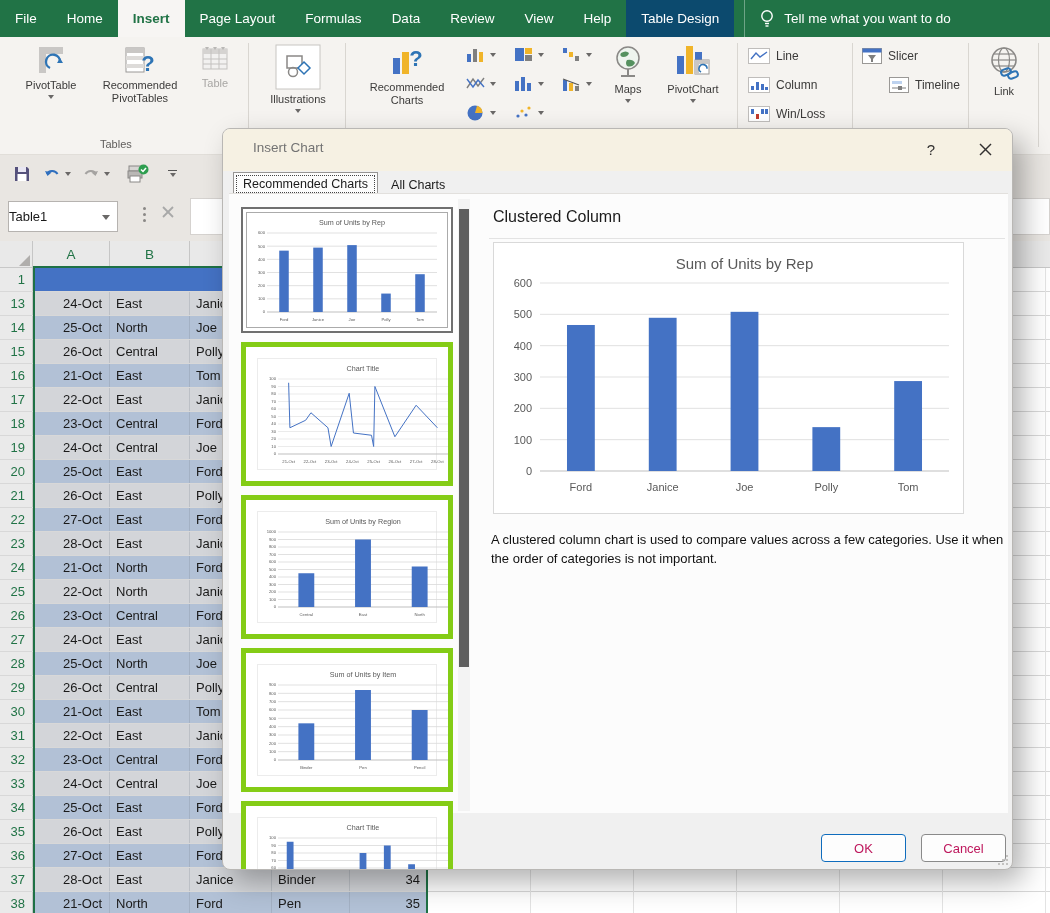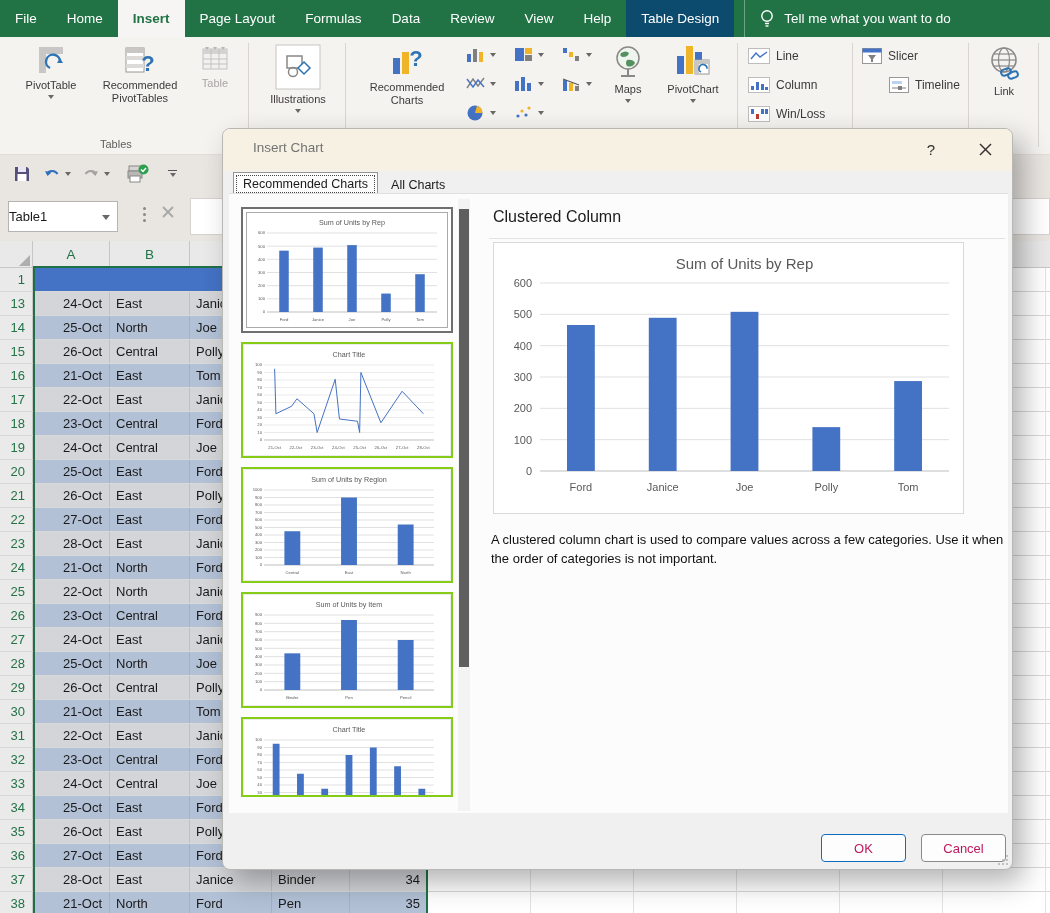--- a/index.html
+++ b/index.html
@@ -74,21 +74,21 @@
           border-radius:8px;box-shadow:10px 12px 28px rgba(0,0,0,.30);z-index:10;overflow:hidden;}
   .dlg-title{position:absolute;left:0;top:0;width:100%;height:42px;background:#f6f1e3;}
   .dlg-title-text{position:absolute;left:18px;top:11px;font-size:13.5px;color:#737373;margin-left:12px;}
   .dlg-help{position:absolute;left:696px;top:9px;width:24px;height:24px;font-size:15px;color:#323130;text-align:center;line-height:24px;}
   .dlg-close{position:absolute;left:750px;top:13px;width:24px;height:18px;display:flex;justify-content:center;}
   .dlg-tabs{position:absolute;left:10px;top:43px;display:flex;align-items:flex-end;gap:4px;}
   .dtab{font-size:12.5px;padding:4px 9px;color:#1a1a1a;white-space:nowrap;}
   .dtab.active{background:#fcfcfc;border:1px solid #979593;outline:1px dotted #444;outline-offset:-4px;}
   .dlg-content{position:absolute;left:6px;top:64px;width:779px;height:620px;background:#fcfcfc;border-top:1px solid #e2e0dd;}
   .thumb-list{position:absolute;left:12px;top:13px;width:212px;}
-  .thumb{width:212px;background:#fff;border:2px solid #84cc16;padding:0;margin-bottom:9px;cursor:pointer;}
+  .thumb{width:212px;background:#fff;border:5px solid #84cc16;padding:11px;margin-bottom:9px;cursor:pointer;}
   .thumb.sel{border:2px solid #6f6f6f;padding:3px;}
   .thumb-inner{border:1px solid #ececec;}
   .thumb.sel .thumb-inner{border:1px solid #ababab;}
   .thumb.clip{height:80px;overflow:hidden;margin-bottom:0;}
   .dlg-scroll{position:absolute;left:229px;top:5px;width:12px;height:612px;background:#f3f3f3;}
   .dlg-thumbbar{position:absolute;left:1px;top:10px;width:10px;height:458px;background:#5f5f5f;}
   .preview-title{position:absolute;left:264px;top:14px;font-size:16px;color:#1a1a1a;}
   .preview-rule{position:absolute;left:260px;top:44px;width:516px;height:1px;background:#e3e3e3;}
   .preview-chart{position:absolute;left:264px;top:48px;width:471px;height:272px;background:#fff;border:1px solid #d9d9d9;}
   .preview-desc{position:absolute;left:262px;top:337px;width:520px;font-size:13px;line-height:1.45;color:#111;}

